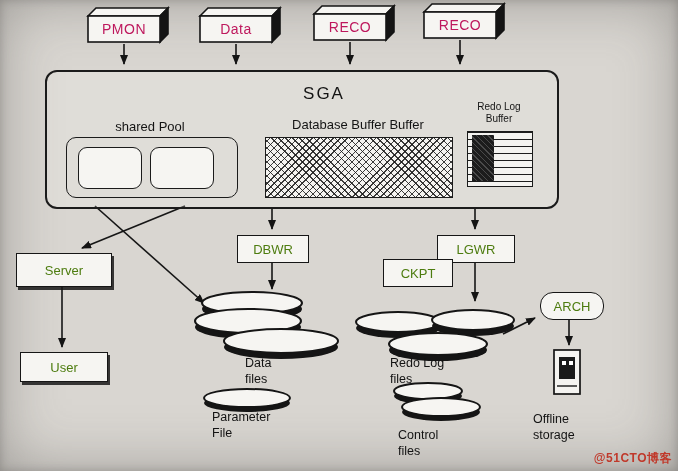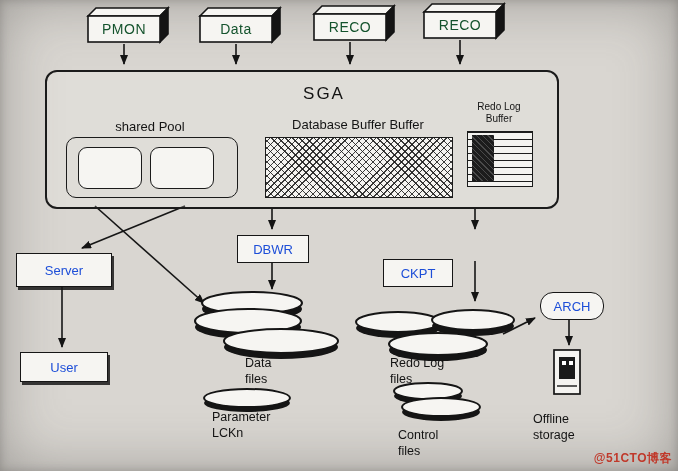--- a/index.html
+++ b/index.html
@@ -5,21 +5,21 @@
   html,body{margin:0;padding:0;background:#b9b6b1;}
   .canvas{
     position:relative;width:678px;height:471px;overflow:hidden;
     background:#d9d6d1;
     box-shadow:inset 0 0 60px rgba(70,68,64,.40), inset 0 0 10px rgba(70,68,64,.30);
     font-family:"Liberation Sans", sans-serif;color:#1a1a1a;
   }
   .svg-layer{position:absolute;left:0;top:0;z-index:1;}
   .abs{position:absolute;z-index:2;}
   .tlabel{display:flex;align-items:center;justify-content:center;
-    font-size:14px;letter-spacing:.5px;color:#14532d;}
+    font-size:14px;letter-spacing:.5px;color:#be185d;}
   .sga{border:2px solid #1b1b1b;border-radius:12px;background:rgba(246,245,242,.22);}
   .sga-title{text-align:center;font-size:17px;letter-spacing:2px;color:#141414;}
   .pool-outer{border:1.6px solid #1b1b1b;border-radius:10px;}
   .pool-inner{background:#f6f5f2;border:1.6px solid #1b1b1b;border-radius:9px;}
   .hatch{
     border:1.6px solid #1b1b1b;background-color:#f5f4f1;
     background-image:
       repeating-linear-gradient(45deg, rgba(25,25,25,.85) 0 1px, transparent 1px 5px),
       repeating-linear-gradient(-45deg, rgba(25,25,25,.85) 0 1px, transparent 1px 5px);
   }
@@ -27,21 +27,21 @@
     border:1.6px solid #1b1b1b;background-color:#f4f3f0;
     background-image:repeating-linear-gradient(180deg,#1d1d1d 0 1px, transparent 1px 7px);
   }
   .redo-dark{
     position:absolute;left:4px;top:3px;width:22px;height:46px;background:#1c1c1c;
     background-image:repeating-linear-gradient(45deg,#1c1c1c 0 3px,#4a4a4a 3px 4px);
   }
   .small-label{font-size:10px;line-height:1.15;text-align:center;color:#141414;}
   .mid-label{font-size:13px;text-align:center;color:#141414;}
   .pbox{background:#f6f5f2;border:1.7px solid #161616;display:flex;align-items:center;
-    justify-content:center;font-size:13px;color:#1d4ed8;}
+    justify-content:center;font-size:13px;color:#4d7c0f;}
   .pbox.shadowed{box-shadow:2px 3px 0 rgba(25,25,25,.85);}
   .label2{font-size:12.5px;line-height:1.25;text-align:left;color:#131313;}
   .watermark{font-size:12px;color:#c0392b;letter-spacing:.5px;}
 </style>
 </head>
 <body>
 
 <div class="canvas">
 
   <svg class="svg-layer" width="678" height="471" viewBox="0 0 678 471">
@@ -161,36 +161,37 @@
 
   <div class="abs small-label" style="left:460px;top:101px;width:78px;">
     <div>Redo Log</div>
     <div>Buffer</div>
   </div>
   <div class="abs redo-box" style="left:467px;top:131px;width:64px;height:54px;">
     <div class="redo-dark"></div>
   </div>
 
   <div class="abs pbox" style="left:237px;top:235px;width:70px;height:26px;">DBWR</div>
+  <div class="abs pbox" style="left:437px;top:235px;width:76px;height:26px;">LGWR</div>
   <div class="abs pbox" style="left:351px;top:259px;width:68px;height:26px;margin-left:32px;">CKPT</div>
   <div class="abs pbox" style="left:540px;top:292px;width:62px;height:26px;border-radius:13px;">ARCH</div>
   <div class="abs pbox shadowed" style="left:16px;top:253px;width:94px;height:32px;">Server</div>
   <div class="abs pbox shadowed" style="left:20px;top:352px;width:86px;height:28px;">User</div>
 
   <div class="abs label2" style="left:245px;top:356px;width:85px;">
     <div>Data</div>
     <div>files</div>
   </div>
   <div class="abs label2" style="left:390px;top:356px;width:85px;">
     <div>Redo Log</div>
     <div>files</div>
   </div>
   <div class="abs label2" style="left:212px;top:410px;width:90px;">
     <div>Parameter</div>
-    <div>LCKn</div>
+    <div>File</div>
   </div>
   <div class="abs label2" style="left:398px;top:428px;width:85px;">
     <div>Control</div>
     <div>files</div>
   </div>
   <div class="abs label2" style="left:533px;top:412px;width:85px;">
     <div>Offline</div>
     <div>storage</div>
   </div>
 

